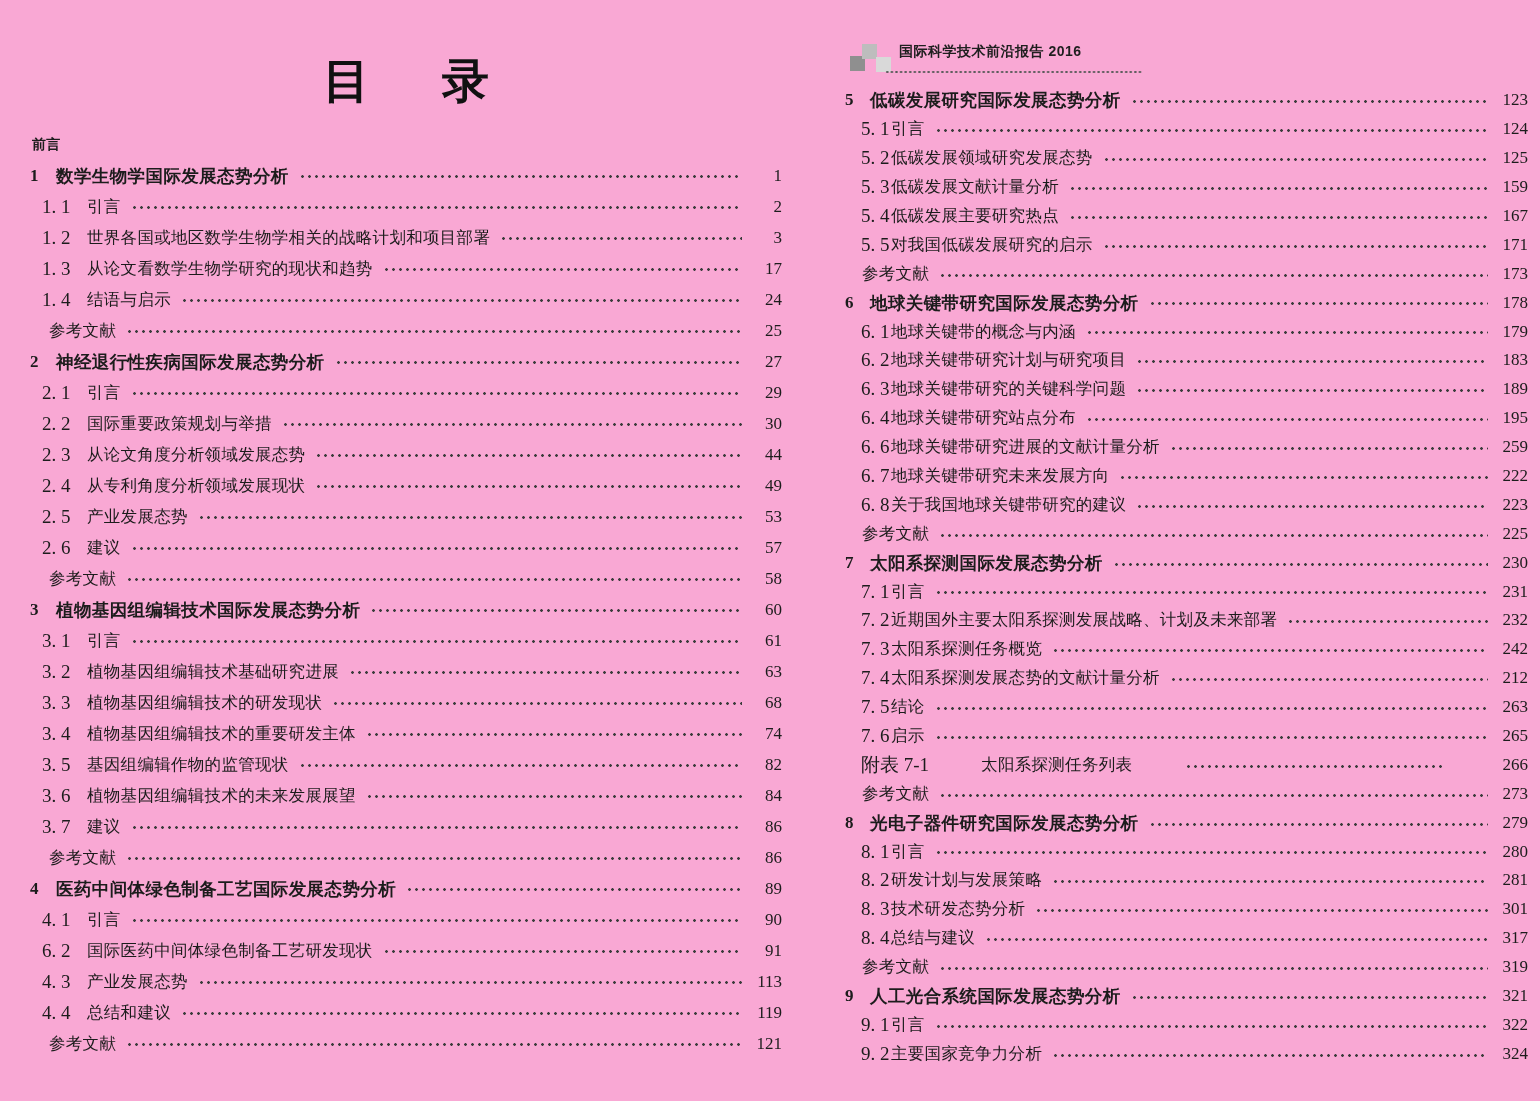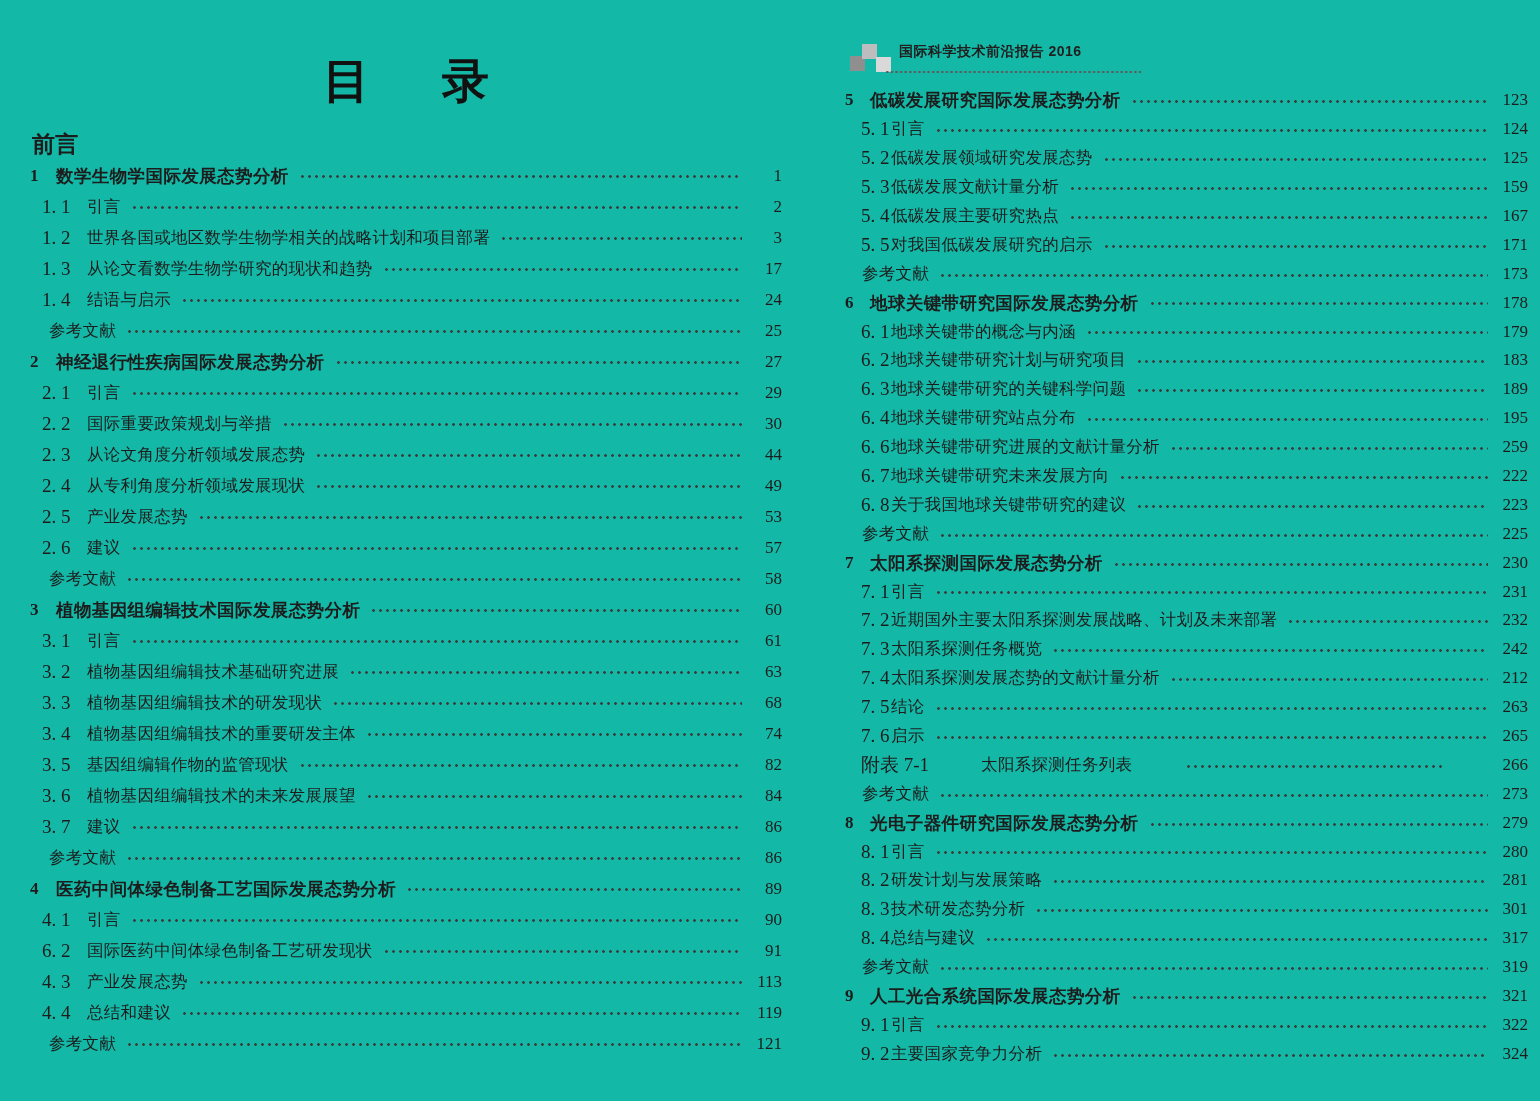--- a/index.html
+++ b/index.html
@@ -1,19 +1,19 @@
 <!DOCTYPE html>
 <html><head>
 <meta charset="utf-8">
 <style>
   html,body{margin:0;padding:0;background:#ffffff;}
   .canvas{
     position:relative;
     width:1540px;height:1101px;
-    background:#14b8a6;
+    background:#f9a8d4;
     overflow:hidden;
     font-family:"Liberation Serif","DejaVu Serif",serif;
     color:#1c1c1c;
   }
   .page{position:absolute;top:0;height:1101px;}
   #left-page{left:30px;width:752px;
     --pitch:31px; --sub-ind:12px; --ref-ind:19px; --ch-no-w:26px; --sub-no-w:45px;}
   #right-page{left:845px;width:683px;
     --pitch:28.9px; --sub-ind:16px; --ref-ind:17px; --ch-no-w:25px; --sub-no-w:30px;}
 
@@ -66,21 +66,21 @@
     background-image:radial-gradient(circle,#3c3c3c 1.05px,rgba(0,0,0,0) 1.6px);
     background-size:7px 7px;background-repeat:repeat-x;background-position:left 56%;
   }
   .pg{
     flex:0 0 auto;min-width:30px;text-align:right;
     font-size:17px;font-family:"Liberation Serif","DejaVu Serif",serif;
   }
   .lv-front{padding-left:2px;}
   .lv-front .title{
     font-family:"Liberation Sans","DejaVu Sans",sans-serif;
-    font-weight:700;font-size:23px;
+    font-weight:700;font-size:14px;
   }
   .lv-chapter .no{width:var(--ch-no-w);font-weight:700;font-size:17px;}
   .lv-chapter .title{
     font-family:"Liberation Sans","DejaVu Sans",sans-serif;
     font-weight:700;font-size:17.5px;letter-spacing:0.4px;
   }
   .lv-sub{padding-left:var(--sub-ind);}
   .lv-sub .no{width:var(--sub-no-w);}
   .lv-appendix{padding-left:var(--sub-ind);gap:43px;}
   .lv-appendix .no{width:auto;margin-right:9px;}

